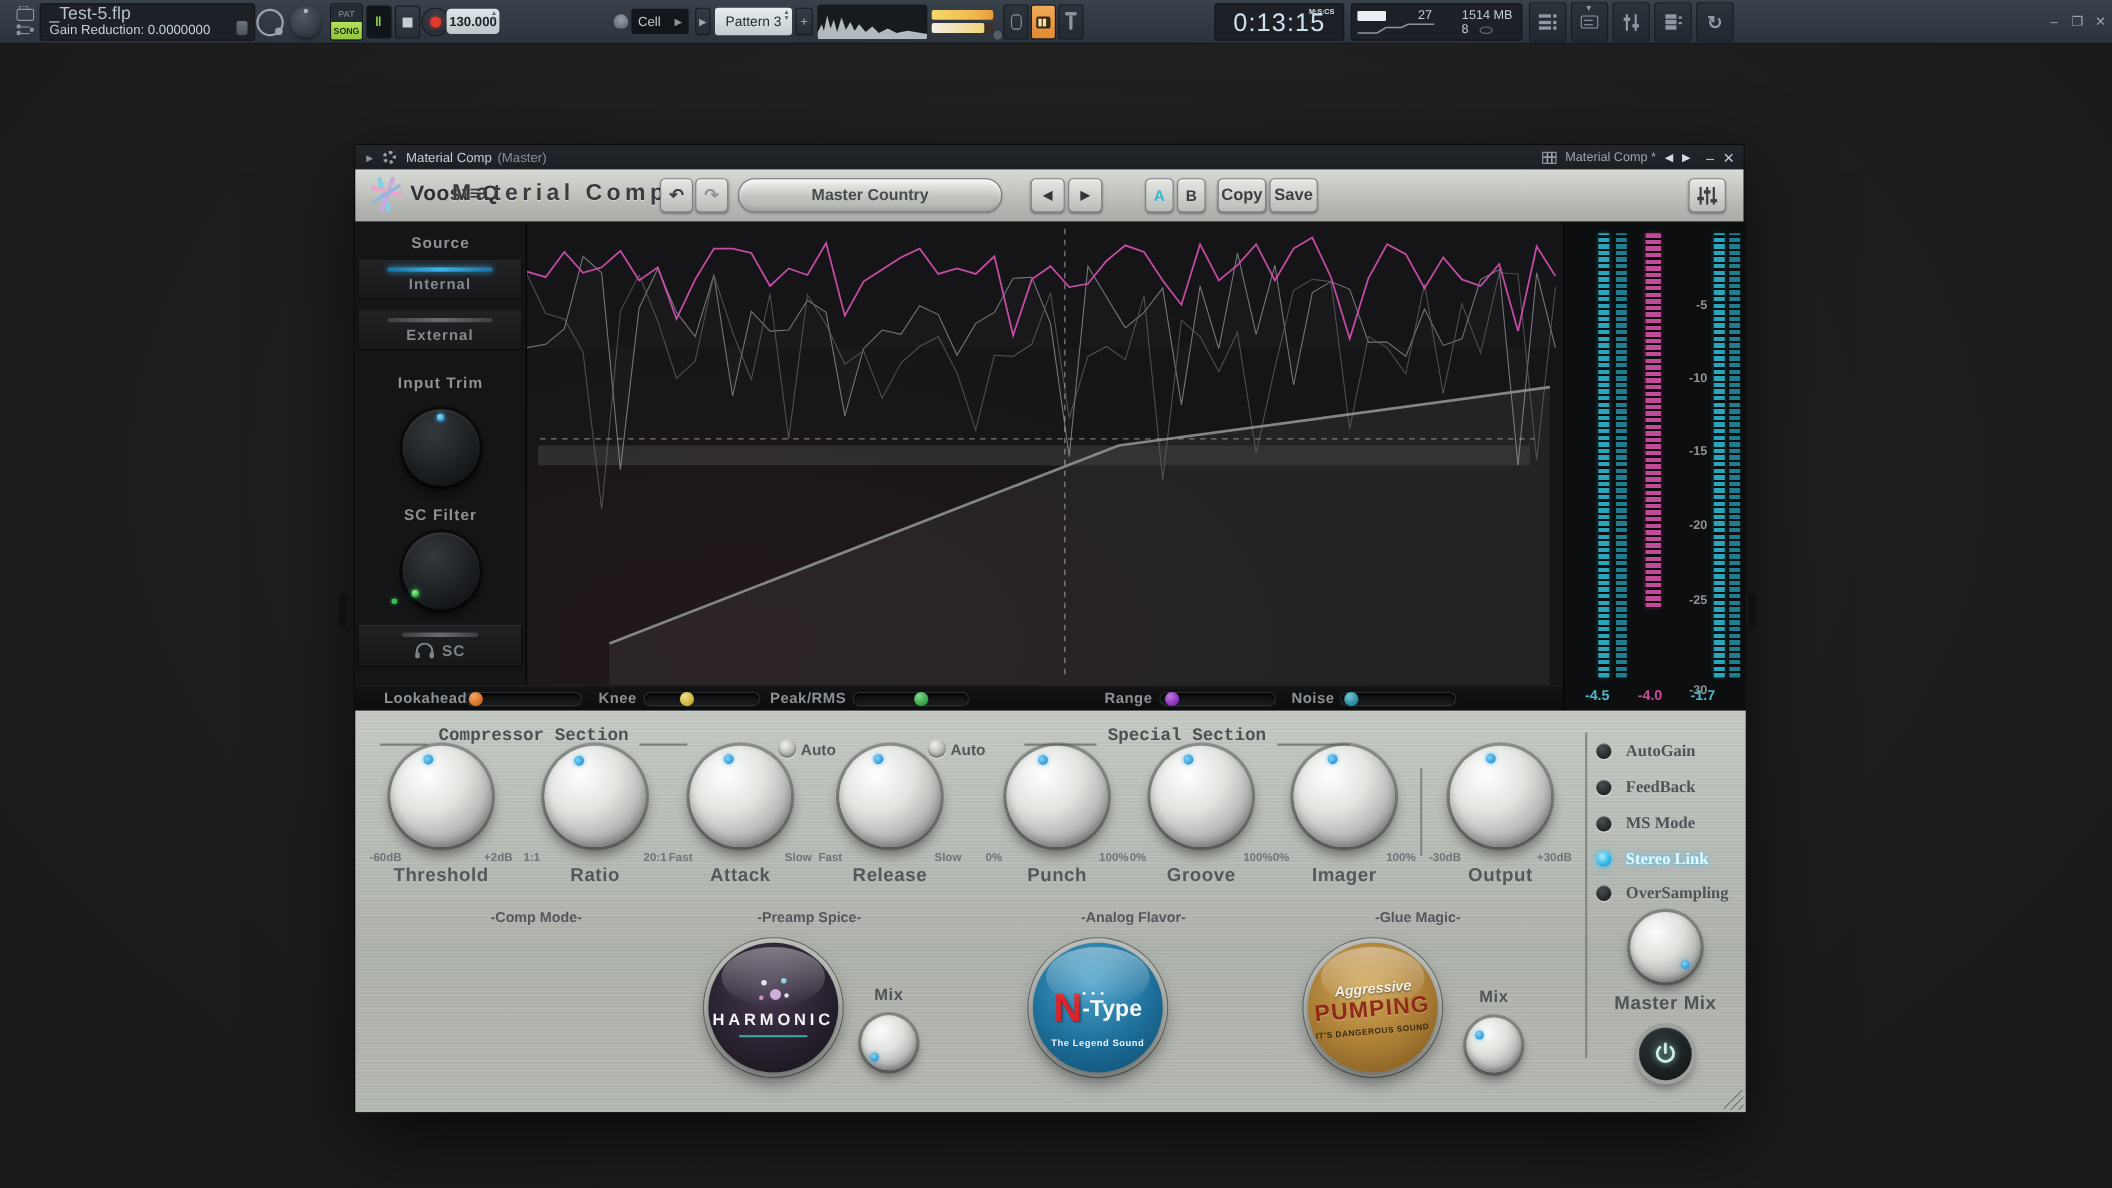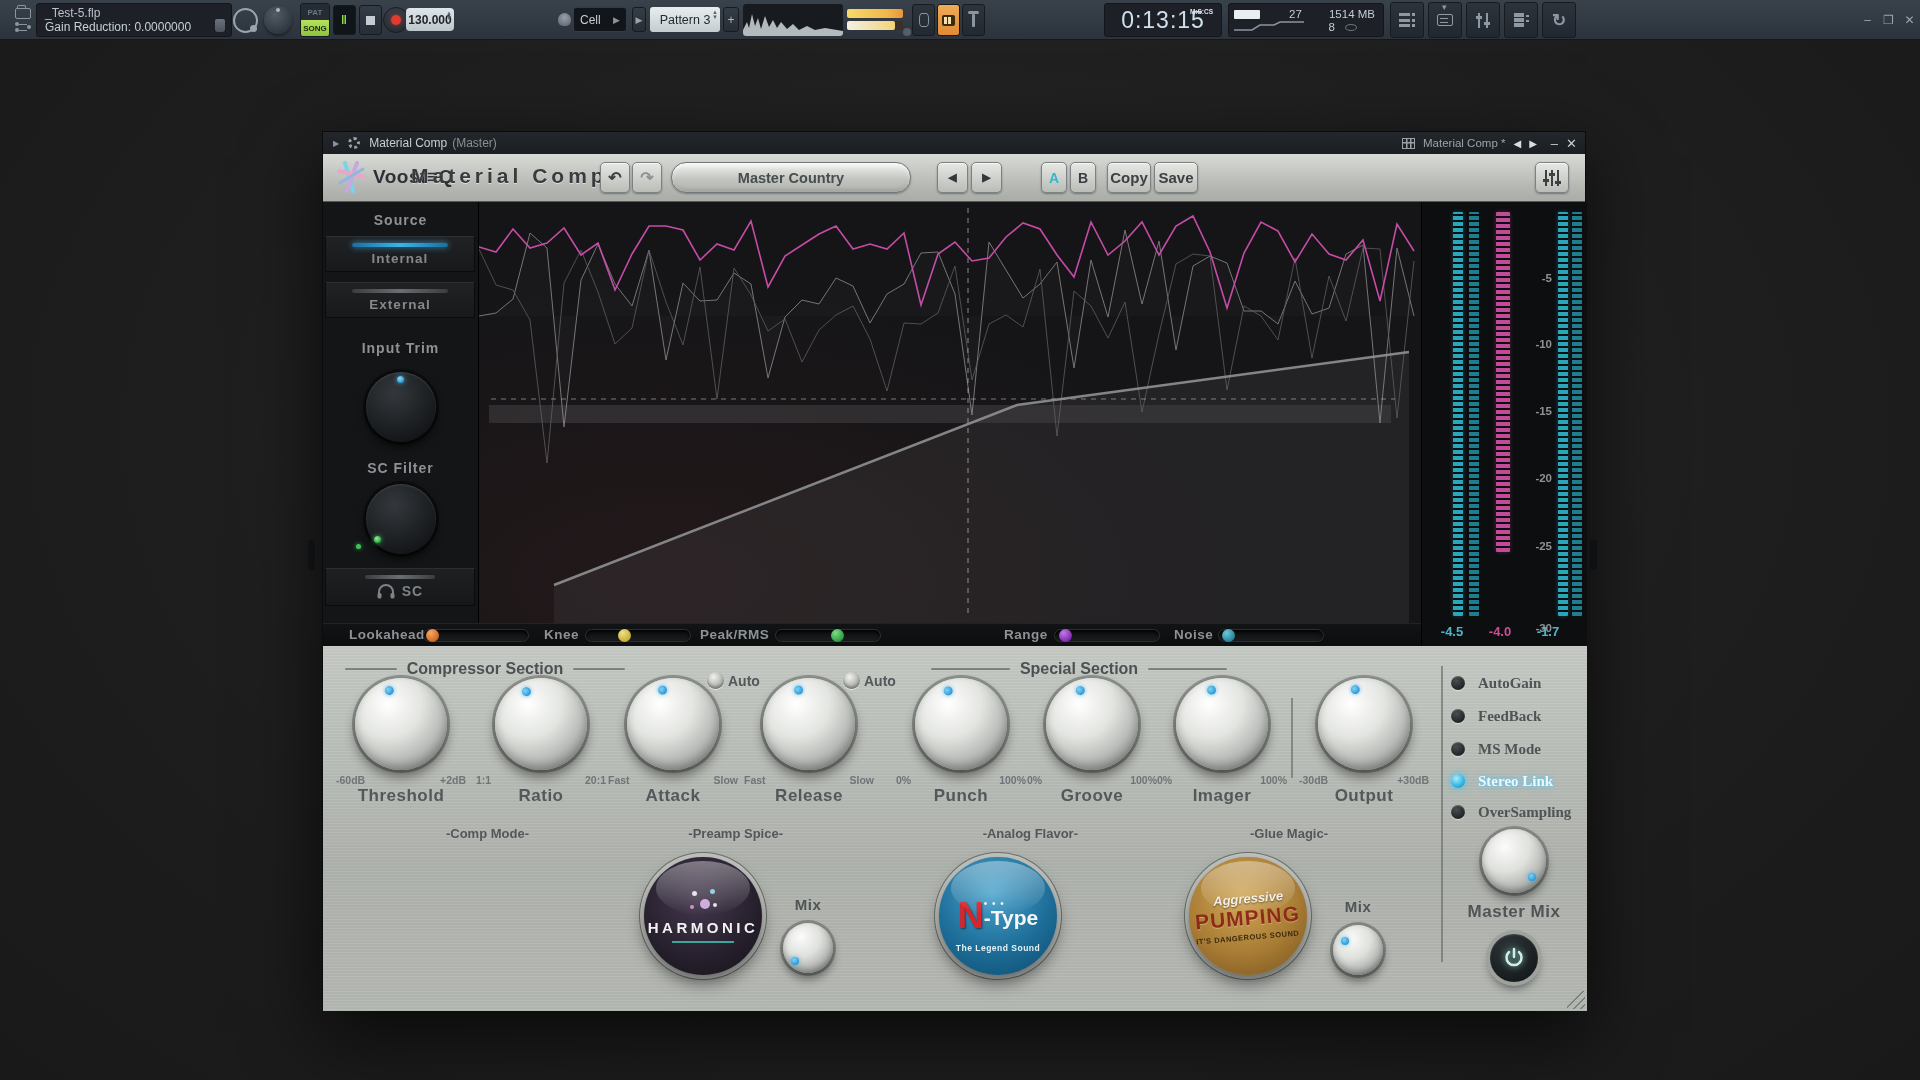--- a/index.html
+++ b/index.html
@@ -13,21 +13,21 @@
     background:linear-gradient(#39414b,#2c333c); border-bottom:1px solid #14181c; z-index:5; }
   .tbx { position:absolute; top:0; height:40px; display:flex; align-items:center; }
   .tb-panel { background:#1d2127; border:1px solid #12161a; border-radius:3px; }
   .tb-lefticons { left:2px; width:42px; flex-direction:column; justify-content:center; gap:2px; display:flex; align-items:center; }
   .ic-file { width:16px; height:11px; border:1.5px solid #8b95a0; border-radius:2px; position:relative; }
   .ic-file::before { content:''; position:absolute; left:1px; top:-4px; width:7px; height:3px; border:1.5px solid #8b95a0; border-bottom:none; border-radius:2px 2px 0 0; }
   .ic-patch { width:20px; height:12px; position:relative; }
   .ic-patch::before { content:''; position:absolute; left:2px; top:1px; width:4px;height:4px; border-radius:50%; background:#8b95a0; box-shadow:0 6px 0 #8b95a0, 12px 3px 0 #8b95a0; }
   .ic-patch::after { content:''; position:absolute; left:6px; top:3px; width:8px; height:1.5px; background:#8b95a0; box-shadow:0 6px 0 #8b95a0; }
   .hint-panel { left:36px; width:196px; height:34px; top:3px; padding:2px 8px; flex-direction:column; align-items:flex-start; justify-content:center; display:flex; }
-  .hint-title { font-size:12px; color:#b9c2ca; line-height:14px; }
+  .hint-title { font-size:16px; color:#b9c2ca; line-height:14px; }
   .hint-sub { font-size:12px; color:#c7cfd7; line-height:14px; }
   .hint-meter { position:absolute; right:6px; bottom:4px; width:10px; height:13px; background:linear-gradient(#6a737c,#4a525a); border-radius:2px 2px 3px 3px; }
   .tb-knob1 { left:233px; top:8px; width:25px; height:25px; border-radius:50%; border:2px solid #9aa4ae; background:transparent; position:absolute; }
   .tb-knob1::after{ content:''; position:absolute; right:-1px; bottom:-1px; width:7px;height:7px; border-radius:50%; background:#9aa4ae; }
   .tb-knob2 { left:264px; top:6px; width:28px; height:28px; border-radius:50%;
     background:radial-gradient(circle at 40% 30%, #525c66, #2e353d 75%); position:absolute; box-shadow:0 2px 3px rgba(0,0,0,.4); }
   .tb-knob2::after{ content:''; position:absolute; left:12px; top:2px; width:4px; height:4px; border-radius:50%; background:#aeb8c2; }
   .patsong { left:300px; top:3px; width:30px; height:34px; display:flex; flex-direction:column; position:absolute; border-radius:3px; overflow:hidden; border:1px solid #171b1f; }
   .pat-half { flex:1; background:#262c33; color:#6b7681; font-size:8px; font-weight:bold; display:flex; align-items:center; justify-content:center; }
   .song-half { flex:1; background:linear-gradient(#b5e25a,#8cc53e); color:#1c2a06; font-size:8px; font-weight:bold; display:flex; align-items:center; justify-content:center; }
@@ -162,21 +162,21 @@
   .b-green  { background:radial-gradient(circle at 35% 30%, #7fd889, #2e9e42 70%); }
   .b-purple { background:radial-gradient(circle at 35% 30%, #c07ae0, #8229b4 70%); }
   .b-teal   { background:radial-gradient(circle at 35% 30%, #6fc8d8, #25859c 70%); }
 
   
   .p-lower { position:absolute; left:0; top:514px; width:1264px; height:365px;
     background:linear-gradient(#c6cac4,#aeb2ac 60%,#b4b8b2);
     }
   .p-lower::before { content:''; position:absolute; inset:0;
     background:repeating-linear-gradient(to bottom, rgba(255,255,255,.05) 0 1px, rgba(0,0,0,.02) 1px 3px); pointer-events:none; }
-  .sec-head { position:absolute; display:flex; align-items:center; gap:10px; font-size:16px; font-weight:bold; color:#4c5154; }
+  .sec-head { position:absolute; display:flex; align-items:flex-end; gap:10px; font-size:16px; font-weight:bold; color:#4c5154;font-family:Liberation Mono, monospace; }
   .sec-rule { height:2px; background:#7e827f; flex:1; border-radius:1px; }
   .knob-unit { position:absolute; width:130px; height:125px; text-align:center; }
   .bigknob { position:relative; width:92px; height:92px; margin:0 auto; border-radius:50%;
     background:radial-gradient(circle at 36% 28%, #ffffff, #e3e5e1 38%, #bcbfbb 62%, #8e918d 85%, #6e716d 100%);
     box-shadow:0 7px 12px rgba(0,0,0,.45), inset 0 -4px 8px rgba(0,0,0,.22), 0 0 0 3px rgba(90,93,90,.5); }
   .bigknob::before { content:''; position:absolute; inset:-5px; border-radius:50%; z-index:-1;
     background:repeating-conic-gradient(#9a9d99 0deg 4deg, #5f625e 4deg 8deg); }
   .pointer { position:absolute; inset:0; }
   .pointer i { position:absolute; left:50%; top:6px; width:9px; height:9px; margin-left:-4.5px; border-radius:50%;
     background:radial-gradient(circle at 40% 35%, #7fd4f5, #2a93d4 75%); box-shadow:0 0 4px rgba(60,170,230,.8); }

